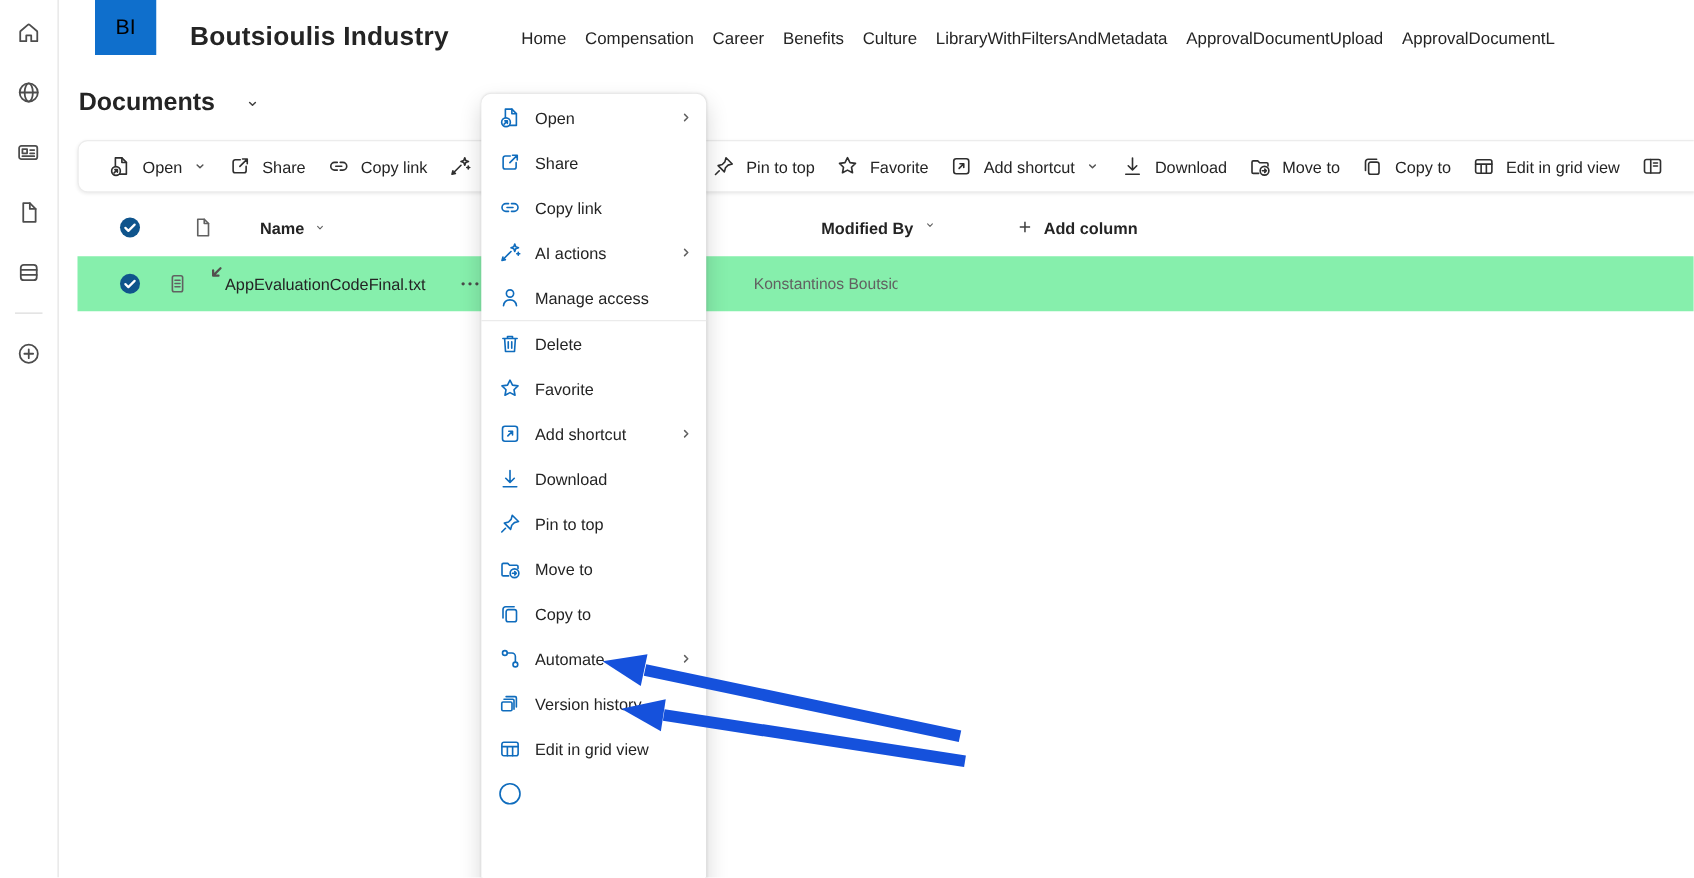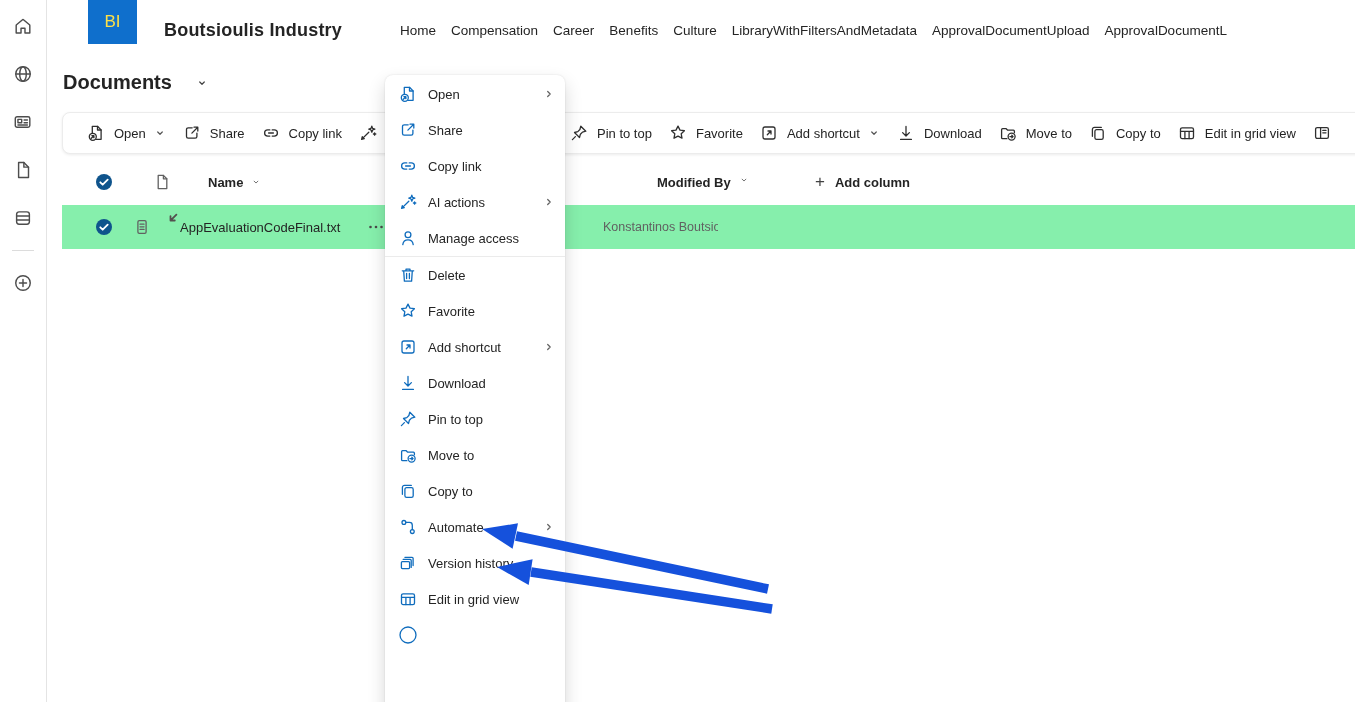--- a/index.html
+++ b/index.html
@@ -15,23 +15,23 @@
   
   .appbar { position:absolute; left:0; top:0; width:47px; height:702px; background:#fff;
     border-right:1px solid #e4e4e4; display:flex; flex-direction:column; align-items:center;
     padding-top:2px; z-index:3; }
   .appbar .slot { height:48px; display:flex; align-items:center; justify-content:center; color:#4d4d4d; }
   .appbar .divider { width:22px; height:1px; background:#dcdcdc; margin:8px 0; }
 
   
   .suite { position:absolute; left:47px; top:0; right:0; height:60px; display:flex;
     align-items:center; white-space:nowrap; background:#fff; }
-  .logo { width:49px; height:44px; margin-left:41px; align-self:flex-start; background:#0f6fcc;
-    color:#fde047; display:flex; align-items:center; justify-content:center; font-size:17px; }
-  .site-title { margin-left:27px; font-size:18px; font-weight:700; letter-spacing:.2px; }
+  .logo { width:49px; height:44px; margin-left:29px; align-self:flex-start; background:#0f6fcc;
+    color:#000000; display:flex; align-items:center; justify-content:center; font-size:17px; }
+  .site-title { margin-left:27px; font-size:21px; font-weight:700; letter-spacing:.2px; }
   .topnav { display:flex; gap:15px; margin-left:58px; font-size:13.5px; }
   .topnav span { cursor:pointer; }
 
   
   .libtitle { position:absolute; left:63px; top:71px; display:flex; align-items:center; gap:24px;
     font-size:20px; font-weight:600; }
   .libtitle .icon { color:#424242; }
 
   
   .cmdbar { position:absolute; left:62px; top:112px; width:1400px; height:42px; background:#fff;

